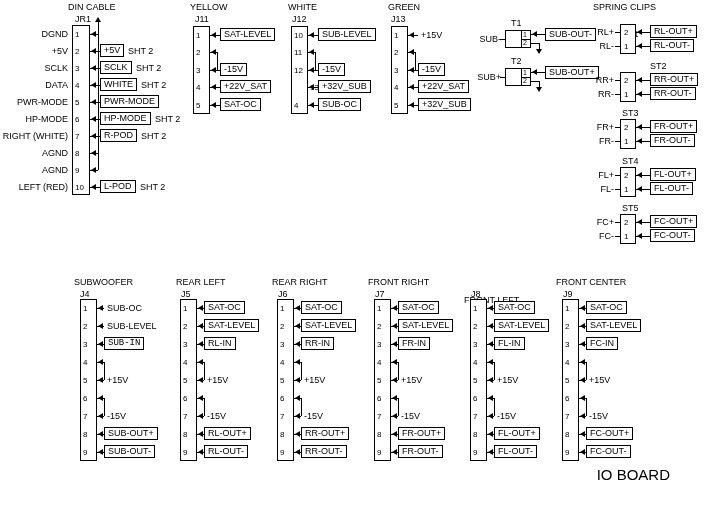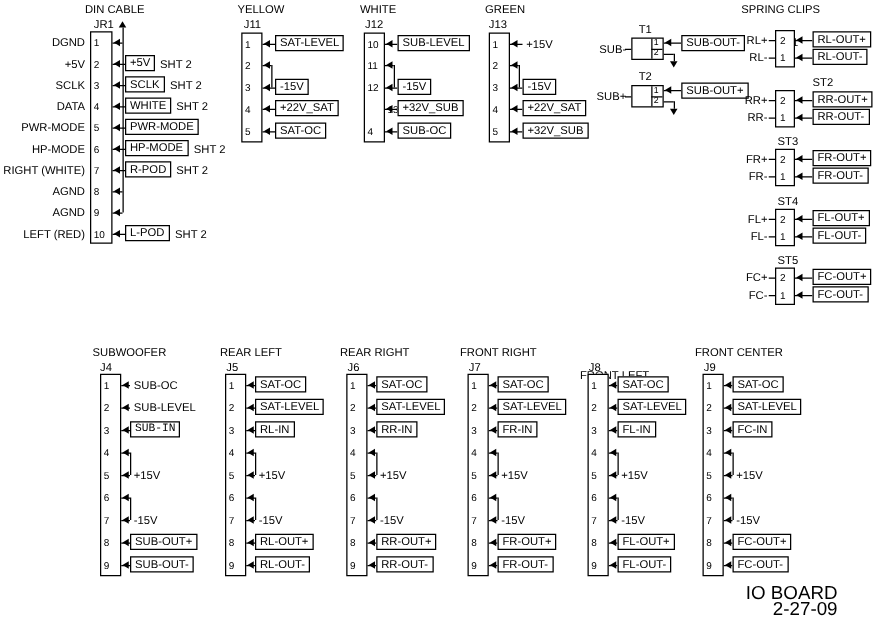--- a/index.html
+++ b/index.html
@@ -23,21 +23,20 @@
   .arr-d{position:absolute;width:0;height:0;border-left:3px solid transparent;
          border-right:3px solid transparent;border-top:5px solid #000;}
   .title-block{position:absolute;text-align:right;font-size:15px;line-height:13px;}
 </style>
 </head>
 <body>
 
 <div id="diagram">
   <div class="title-block" style="left:500px;top:468px;width:170px;">
     <div>IO BOARD</div>
-    <div>2-27-09</div>
   </div>
 <div class="abs" style="left: 0px; top: 0px;">
       <div class="t" style="left: 68px; top: 2px;">DIN CABLE</div>
       <div class="t" style="left: 75px; top: 14px;">JR1</div>
       <div class="body-box" style="left: 72px; top: 25px; width: 18px; height: 170px;">
         <div class="pin-num" style="left: 2px; top: 4px;">1</div>
         <div class="pin-num" style="left: 2px; top: 21px;">2</div>
         <div class="pin-num" style="left: 2px; top: 38px;">3</div>
         <div class="pin-num" style="left: 2px; top: 55px;">4</div>
         <div class="pin-num" style="left: 2px; top: 72px;">5</div>

